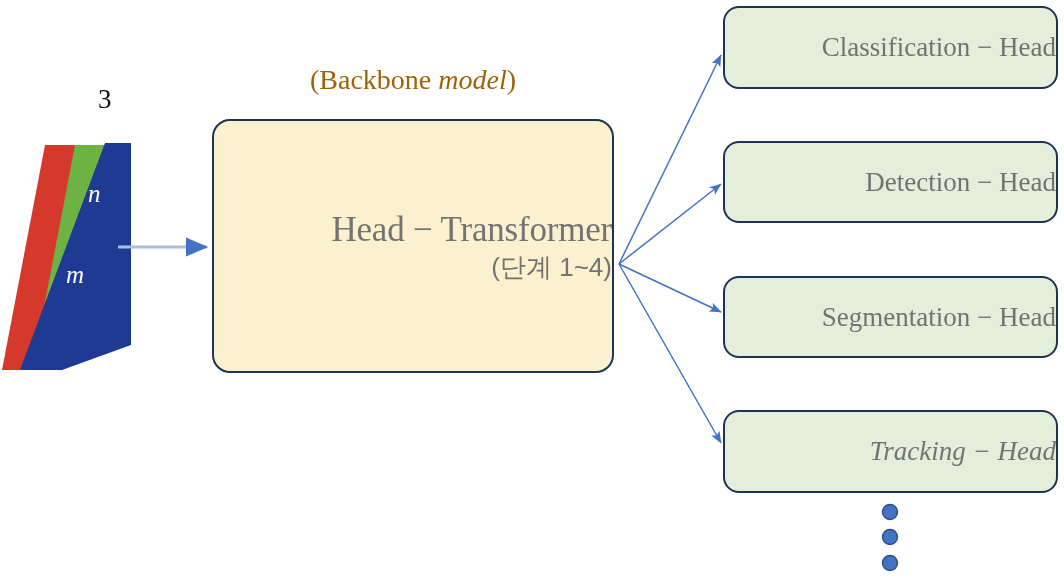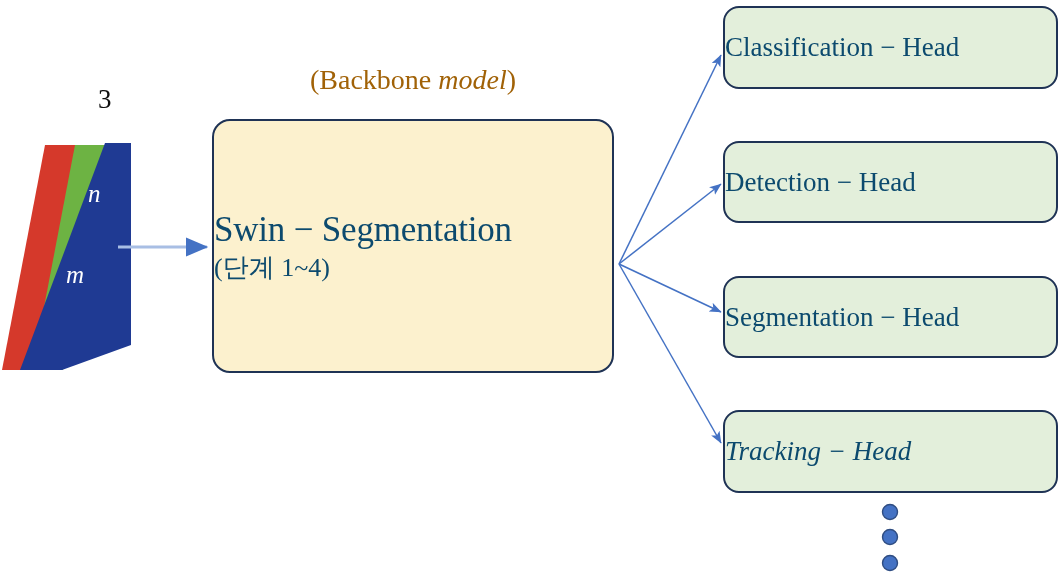--- a/index.html
+++ b/index.html
@@ -33,44 +33,44 @@
   }
 
   
   .node-box {
     position: absolute;
     box-sizing: border-box;
     border: 2.2px solid #1F3355;
     border-radius: 16px;
     display: flex;
     flex-direction: column;
-    align-items: flex-start;
+    align-items: flex-end;
     justify-content: center;
     text-align: center;
     line-height: 1.12;
-    color: #0c4a6e;
+    color: #737373;
   }
 
   #backbone-box {
     left: 212px;
     top: 119px;
     width: 402px;
     height: 254px;
     background: #FCF1CE;
     border-radius: 18px;
   }
   .backbone-title {
     font-size: 35px;
     letter-spacing: -0.2px;
     white-space: nowrap;
   }
   .backbone-sub {
     font-size: 26px;
     margin-top: 4px;
-    font-family: Liberation Serif, serif;
+    font-family: Liberation Sans, sans-serif;
     white-space: nowrap;
   }
 
   .head-box {
     left: 723px;
     width: 335px;
     background: #E3EFDB;
     font-size: 27px;
     white-space: nowrap;
   }
@@ -149,21 +149,21 @@
 
   <div class="float-label" id="stack-depth-label">3</div>
 
   <div class="plane-axis-label" id="label-n">n</div>
 
   <div class="plane-axis-label" id="label-m">m</div>
 
   <div class="float-label" id="backbone-caption"><span>(Backbone </span><span class="ital">model</span><span>)</span></div>
 
   <div class="node-box" id="backbone-box">
-    <div class="backbone-title">Swin − Segmentation</div>
+    <div class="backbone-title">Head − Transformer</div>
     <div class="backbone-sub">(단계 1~4)</div>
   </div>
 
   <div class="node-box head-box" id="head-box-0">
     <span>Classification − Head</span>
   </div>
 
   <div class="node-box head-box" id="head-box-1">
     <span>Detection − Head</span>
   </div>

